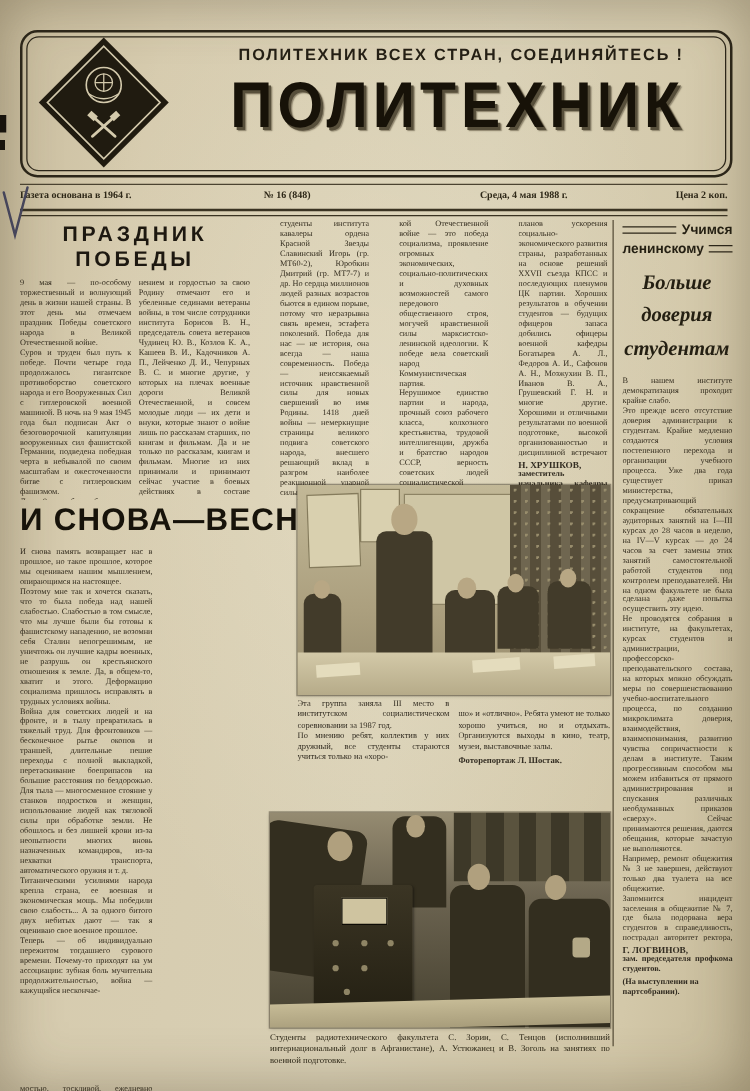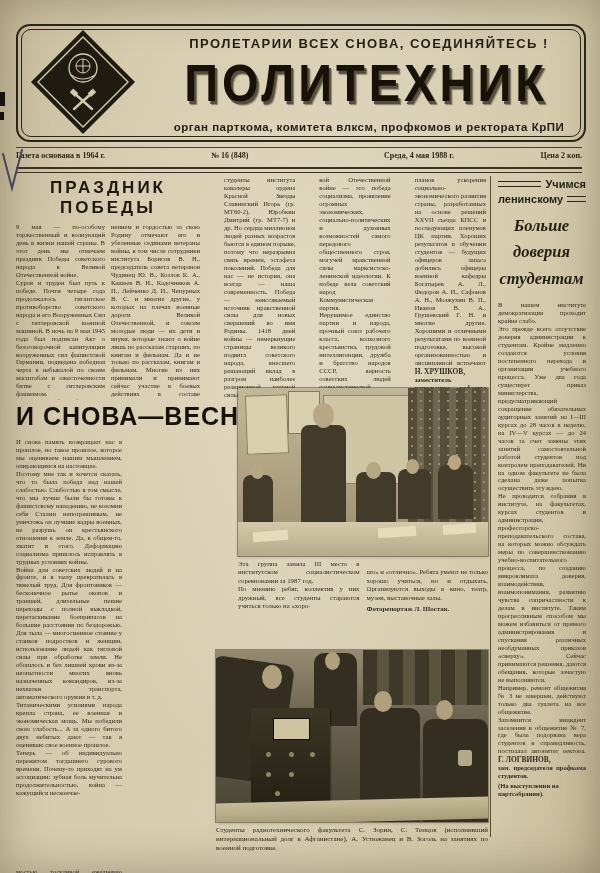--- a/index.html
+++ b/index.html
@@ -117,23 +117,22 @@
     <line x1="46" y1="37" x2="60" y2="37" stroke="#d4caac" stroke-width="1"></line>
     <line x1="53" y1="30" x2="53" y2="44" stroke="#d4caac" stroke-width="1"></line>
     <path d="M41,46 q12,8 24,0" fill="none" stroke="#d4caac" stroke-width="1.2"></path>
     <g stroke="#d4caac" stroke-width="2.4" stroke-linecap="round">
       <line x1="44" y1="64" x2="62" y2="80"></line>
       <line x1="62" y1="64" x2="44" y2="80"></line>
     </g>
     <rect x="41" y="61" width="7" height="5" fill="#d4caac" transform="rotate(42 44 63)"></rect>
     <rect x="58" y="61" width="7" height="5" fill="#d4caac" transform="rotate(-42 62 63)"></rect>
   </svg>
-  <div class="slogan">ПРОЛЕТАРИИ ВСЕХ СНОВА, СОЕДИНЯЙТЕСЬ !</div>
+  <div class="slogan">ПОЛИТЕХНИК ВСЕХ СТРАН, СОЕДИНЯЙТЕСЬ !</div>
   <div class="mast-title">ПОЛИТЕХНИК</div>
-  <div class="mast-sub">орган парткома, комитета влксм, профкомов и ректората КрПИ</div>
 </div>
 
 <div class="dateline">
   <span class="dl-founded">Газета основана в 1964 г.</span>
   <span class="dl-issue">№ 16 (848)</span>
   <span class="dl-date">Среда, 4 мая 1988 г.</span>
   <span class="dl-price">Цена 2 коп.</span>
 </div>
 <div class="rule-double"></div>
 

